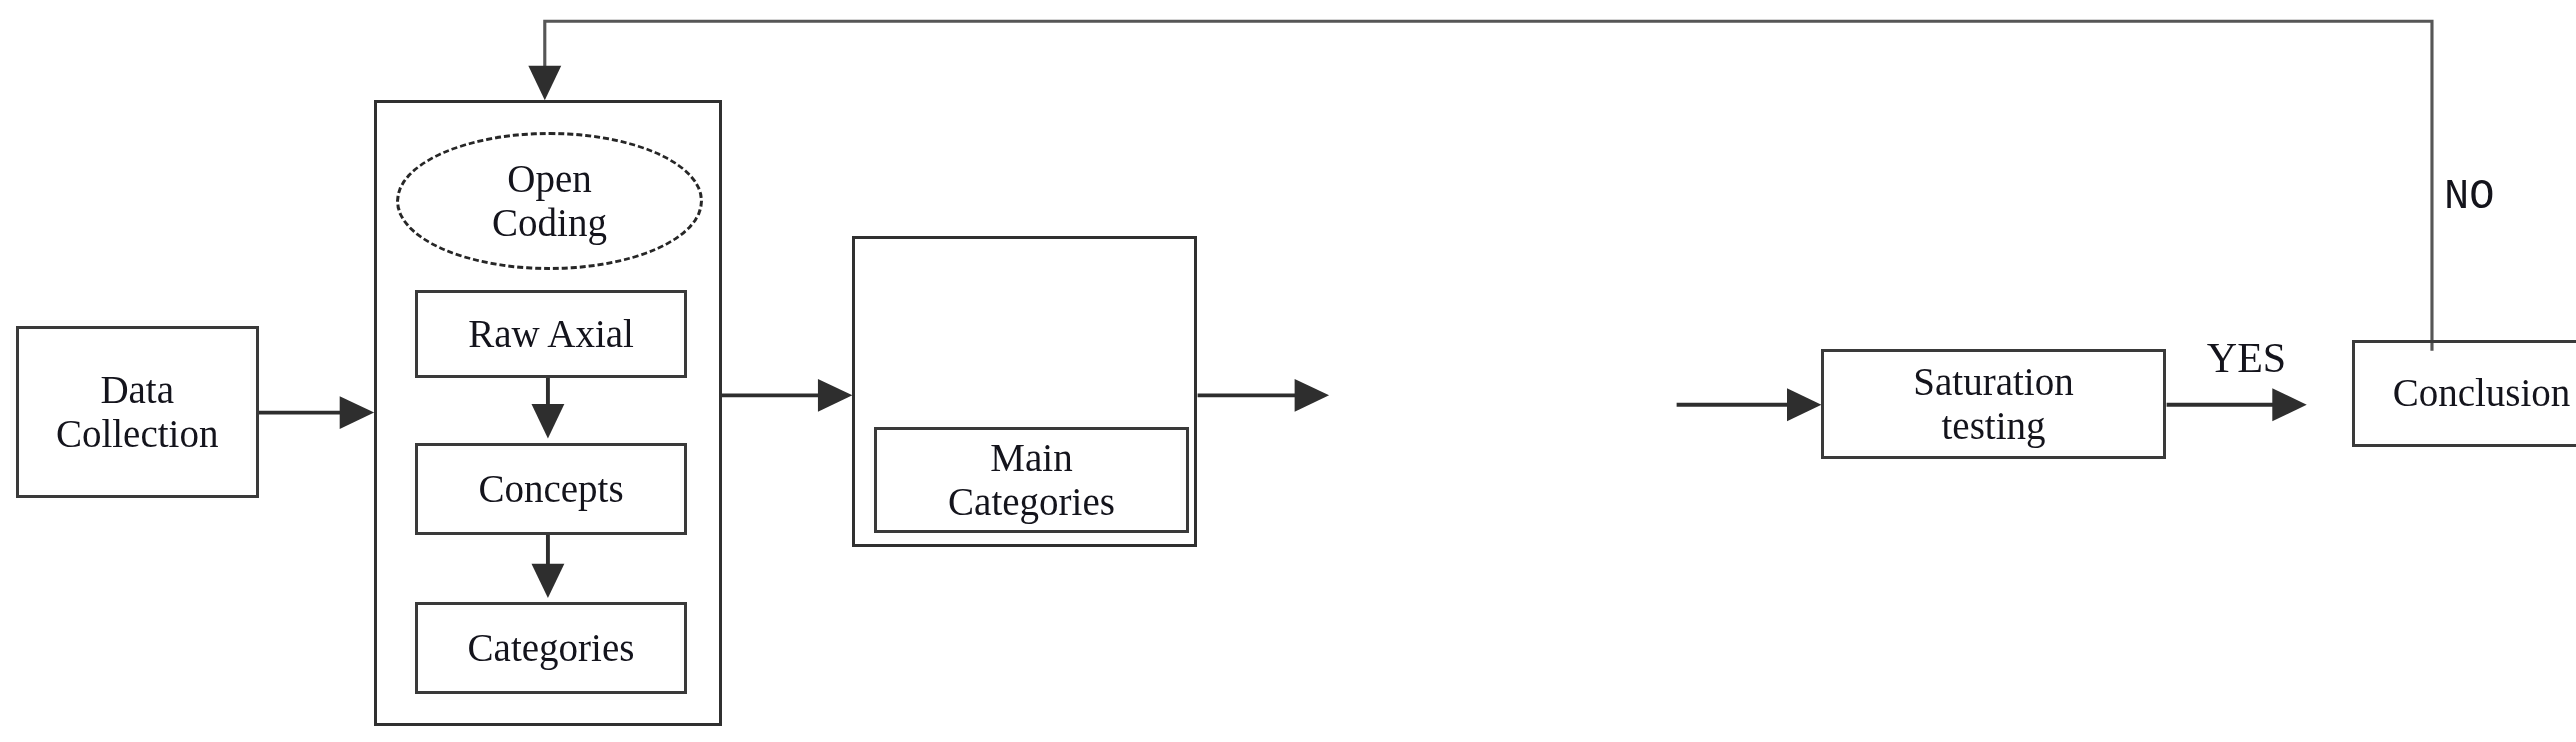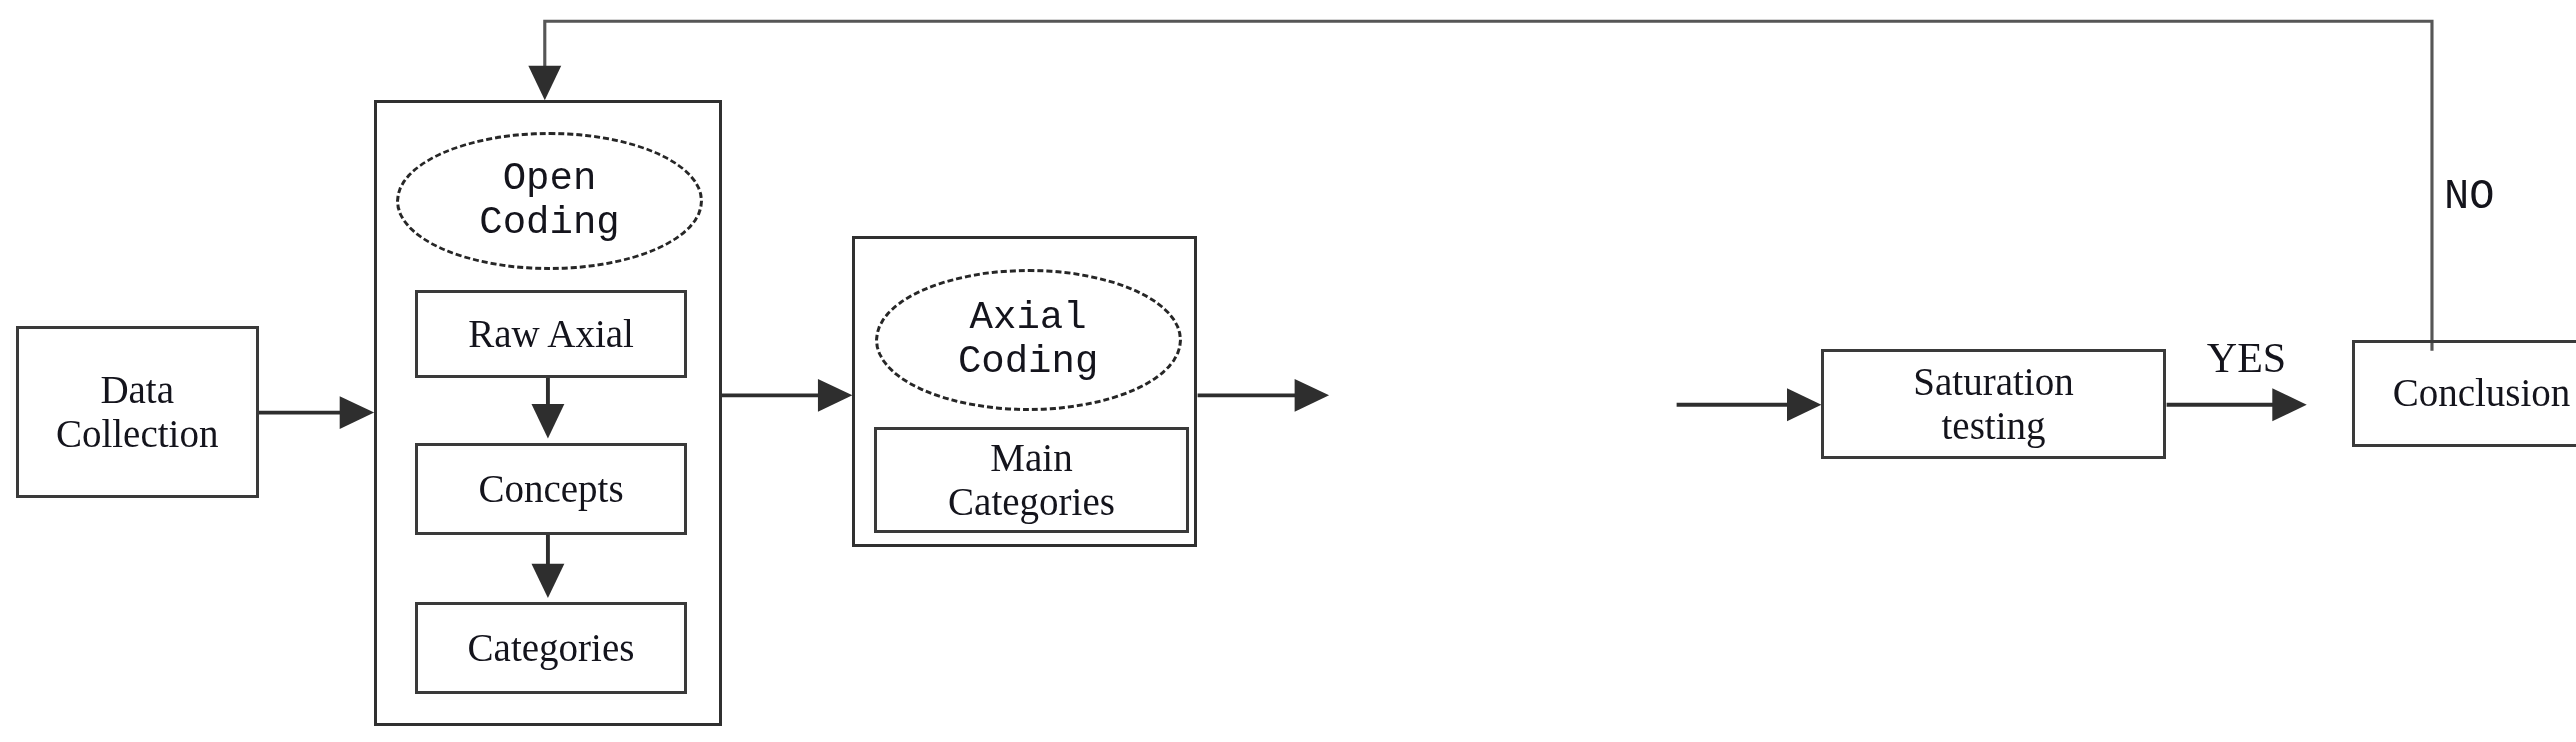--- a/index.html
+++ b/index.html
@@ -14,21 +14,20 @@
     position:absolute; box-sizing:border-box;
     border:3.1px solid #3a3a3a; background:transparent;
     display:flex; align-items:center; justify-content:center; text-align:center;
   }
   .stage { border-color:#303030; }
   .ellipse {
     position:absolute; box-sizing:border-box;
     border:3.1px dashed #262626; border-radius:50%;
     display:flex; align-items:center; justify-content:center; text-align:center;
     background:transparent;
-    font-family:Liberation Mono, monospace;
   }
   .lbl { display:block; font-size:39px; line-height:1.14; color:var(--text,#14141c); }
   .edge-lbl {
     position:absolute; font-size:42px; line-height:1; color:var(--text,#14141c);
     text-align:center;
   }
   svg line, svg polyline { stroke:var(--line,#2e2e2e); stroke-width:5; fill:none; }
   svg polygon { fill:var(--line,#2e2e2e); stroke:none; }
   g[data-name="no-feedback-loop"] line,
   g[data-name="no-feedback-loop"] polyline { stroke:var(--loop,#565656); stroke-width:4; }
@@ -95,23 +94,20 @@
     </div>
     <div class="box" style="left:38px; top:499px; width:272px; height:92px;" data-name="categories-node">
       <span class="lbl" data-name="categories-label">Categories</span>
     </div>
     <div class="box" style="left:38px; top:340px; width:272px; height:92px;" data-name="concepts-node">
       <span class="lbl" data-name="concepts-label">Concepts</span>
     </div>
   </div>
 
   <div class="box stage" style="left:852px; top:236px; width:345px; height:311px;" data-name="axial-coding-stage">
-    <div class="ellipse" style="left:19.6px; top:30px; width:307px; height:142px;" data-name="axial-coding-ellipse">
-      <span class="lbl" style="max-width:149px;" data-name="axial-coding-label">Axial Coding</span>
-    </div>
     <div class="box" style="left:19px; top:188px; width:315px; height:106px;" data-name="main-categories-node">
       <span class="lbl" style="max-width:204px;" data-name="main-categories-label">Main Categories</span>
     </div>
   </div>
 
 
   <div class="box" style="left:1821px; top:349px; width:345px; height:110px;" data-name="saturation-testing-node">
     <span class="lbl" style="max-width:211px;" data-name="saturation-testing-label">Saturation testing</span>
   </div>
 

